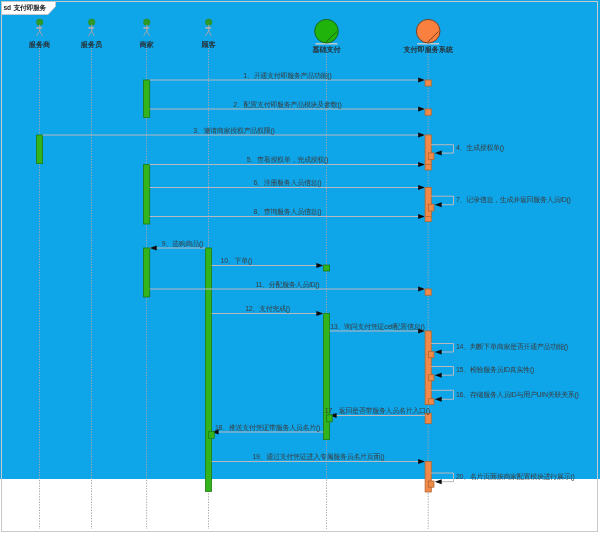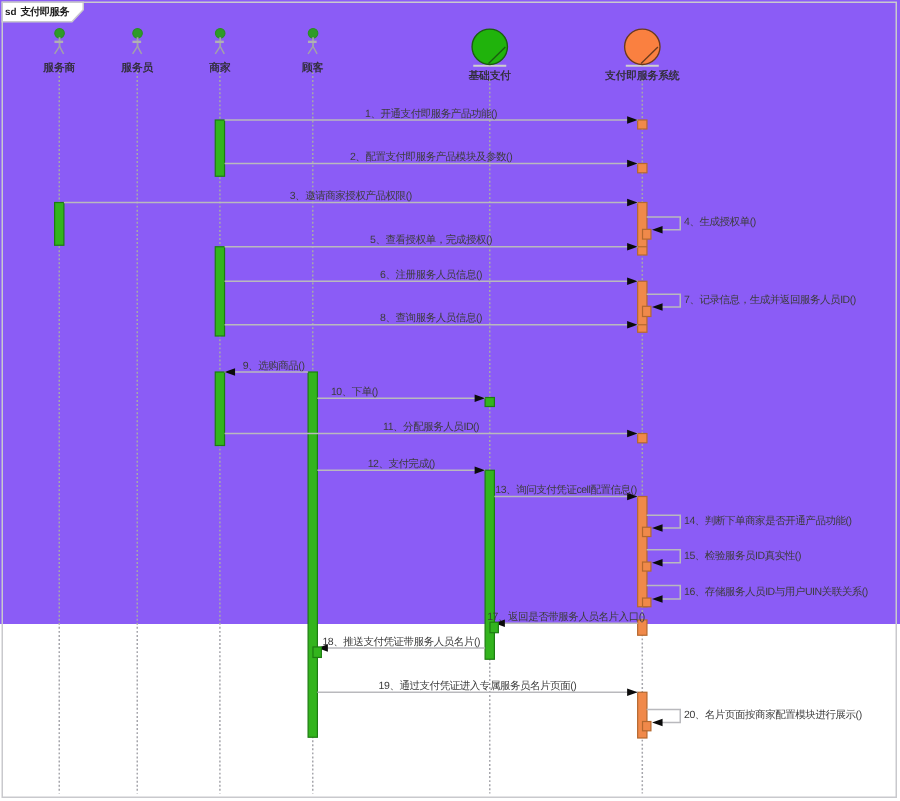--- a/index.html
+++ b/index.html
@@ -1,17 +1,17 @@
 <!DOCTYPE html>
 <html><head>
 <meta charset="utf-8">
 <style>
   html,body{margin:0;padding:0;background:#ffffff;}
   body{width:600px;height:534px;overflow:hidden;font-family:"Liberation Sans",sans-serif;}
-  #stage{position:relative;width:600px;height:416px;background:#8b5cf6;}
+  #stage{position:relative;width:600px;height:479px;background:#0ea5e9;}
   svg{display:block;}
   .mlabel{font-family:"Liberation Sans",sans-serif;font-size:7px;letter-spacing:-0.3px;fill:#3c3c3c;}
   .plabel{font-family:"Liberation Sans",sans-serif;font-size:7.2px;letter-spacing:-0.1px;fill:#2b2b2b;}
   .ftag{font-family:"Liberation Sans",sans-serif;font-size:6.6px;font-weight:bold;fill:#1d1d1d;}
   .fname{font-family:"Liberation Sans",sans-serif;font-size:6.9px;letter-spacing:-0.42px;font-weight:bold;fill:#1d1d1d;}
 </style>
 </head>
 <body>
 
 <div id="stage">

